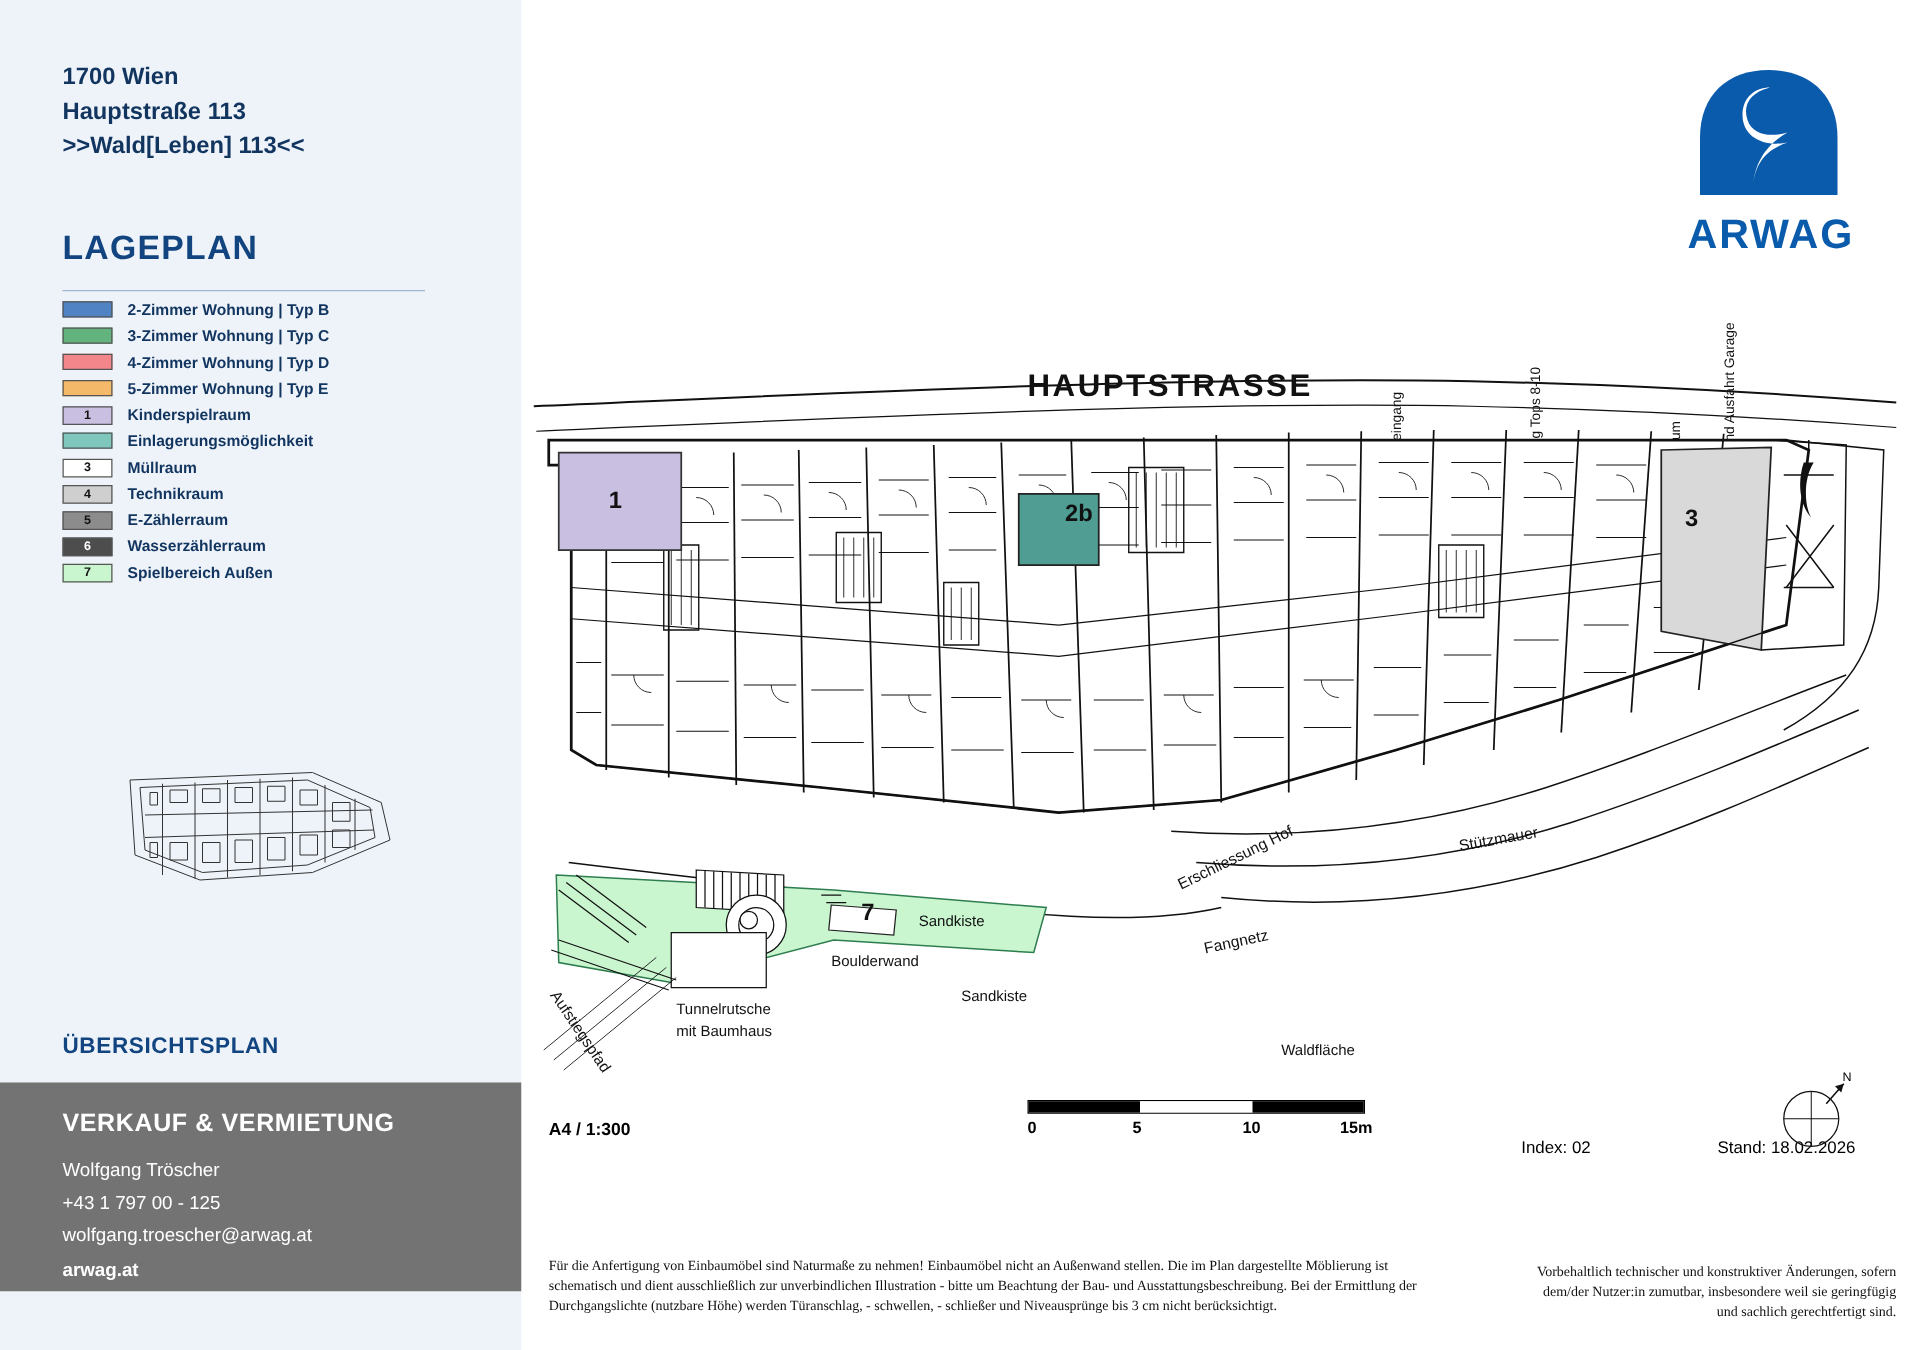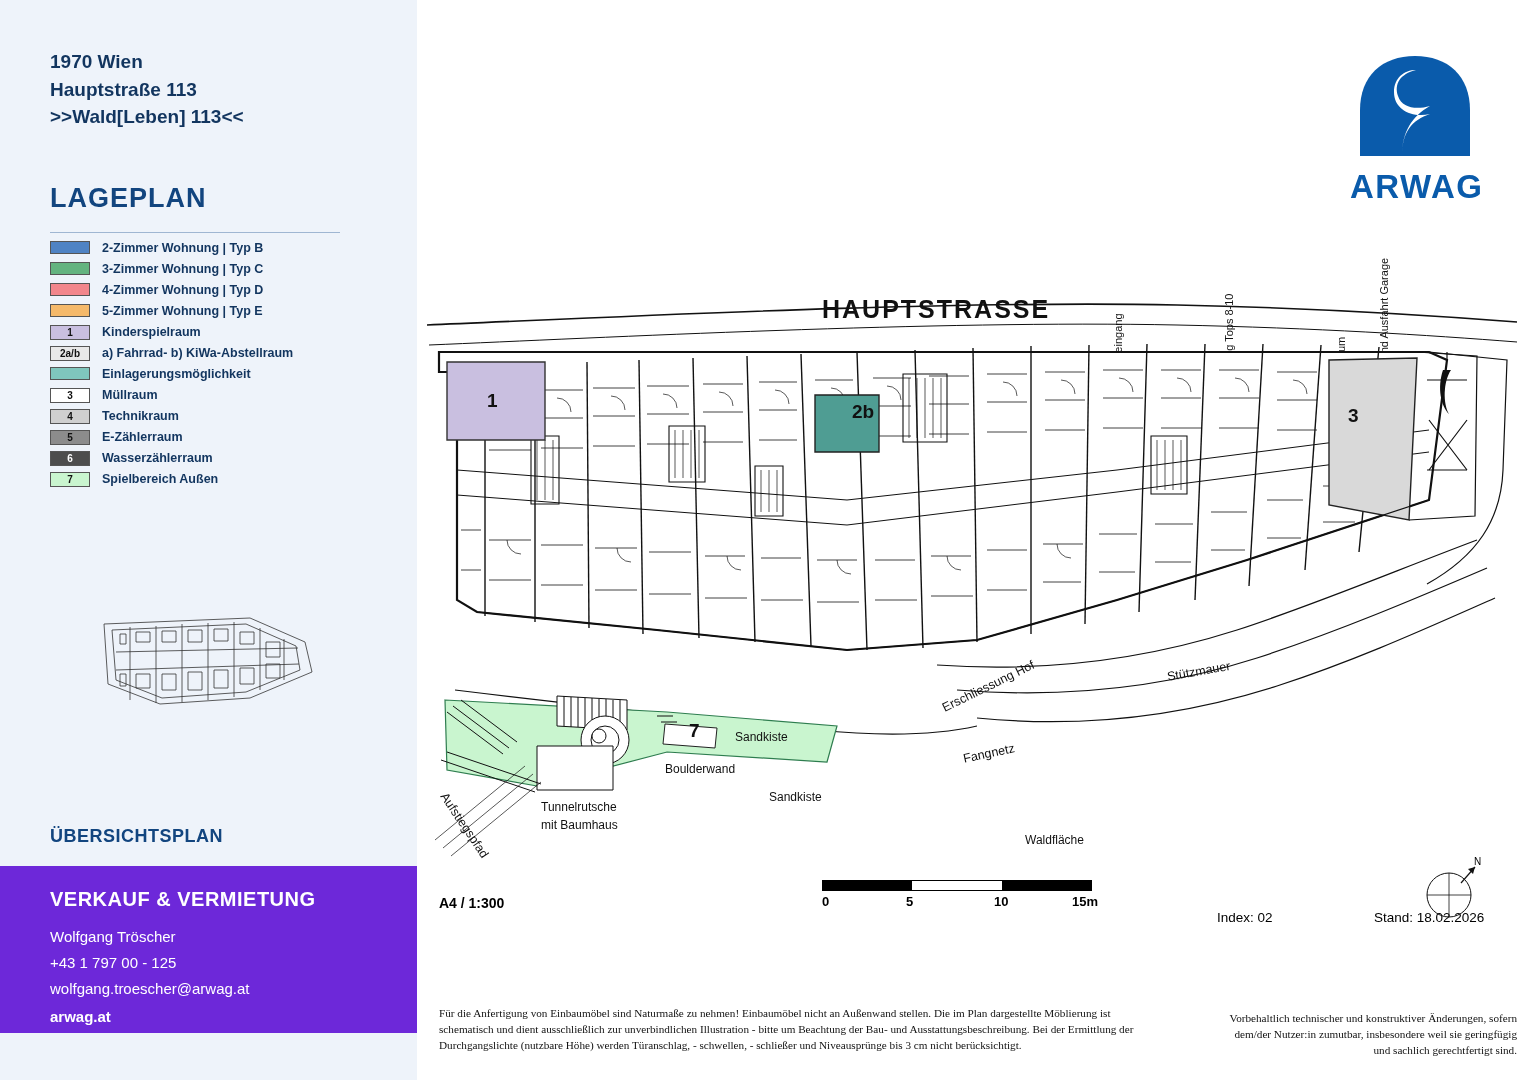--- a/index.html
+++ b/index.html
@@ -42,21 +42,21 @@
 
   #uebersicht-title {
     position:absolute; left:50px; top:826px;
     font-weight:bold; font-size:18px; color:#12457f; letter-spacing:0.5px;
   }
   #mini-plan {
     position:absolute; left:100px; top:612px; width:220px; height:100px;
   }
   #contact-box {
     position:absolute; left:0; top:866px; width:417px; height:167px;
-    background:#6d28d9; color:#fff;
+    background:#737373; color:#fff;
   }
   #contact-box .ttl {
     position:absolute; left:50px; top:22px; font-size:20px; font-weight:bold; letter-spacing:0.5px;
   }
   #contact-box .line {
     position:absolute; left:50px; font-size:15px;
   }
   #c1 { top:62px; } #c2 { top:88px; } #c3 { top:114px; }
   #c4 { top:142px; font-weight:bold; font-size:16px; }
 
@@ -100,21 +100,21 @@
     font-family:"Liberation Serif", serif; font-size:11.2px; line-height:1.45; color:#111;
   }
   #compass { position:absolute; left:1000px; top:855px; width:70px; height:70px; }
 </style>
 </head>
 <body>
 
 <div id="sidebar">
 
   <div id="addr">
-    <div>1970 Wien</div>
+    <div>1700 Wien</div>
     <div>Hauptstraße 113</div>
     <div>&gt;&gt;Wald[Leben] 113&lt;&lt;</div>
   </div>
 
   <div id="lageplan-title">LAGEPLAN</div>
 
   <div id="legend">
     <div class="rule"></div>
 
     <div class="leg-row">
@@ -131,26 +131,20 @@
     </div>
     <div class="leg-row">
       <span class="swatch" style="background:#f5b96a"></span>
       <span class="leg-label">5-Zimmer Wohnung | Typ E</span>
     </div>
     <div class="leg-row">
       <span class="swatch num" style="background:#c9bfe0">
           <span>1</span>
         </span>
       <span class="leg-label">Kinderspielraum</span>
-    </div>
-    <div class="leg-row">
-      <span class="swatch num" style="background:#e8e8e8">
-          <span>2a/b</span>
-        </span>
-      <span class="leg-label">a) Fahrrad- b) KiWa-Abstellraum</span>
     </div>
     <div class="leg-row">
       <span class="swatch" style="background:#7fc6bd"></span>
       <span class="leg-label">Einlagerungsmöglichkeit</span>
     </div>
     <div class="leg-row">
       <span class="swatch num" style="background:#fff">
           <span>3</span>
         </span>
       <span class="leg-label">Müllraum</span>

